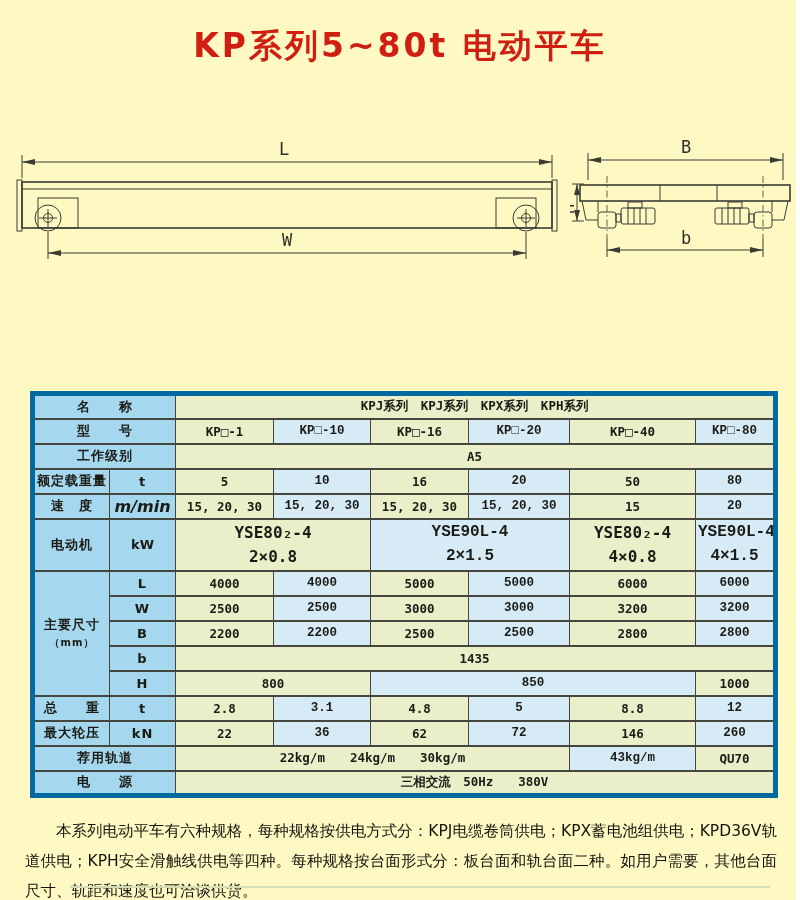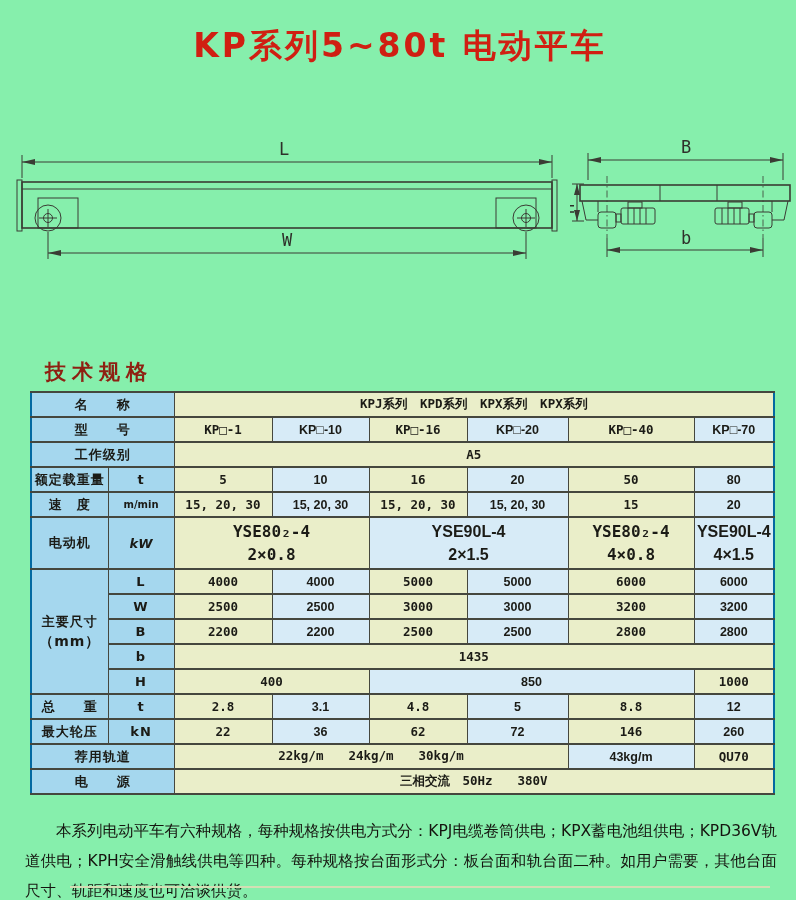--- a/index.html
+++ b/index.html
@@ -1,19 +1,19 @@
 <!DOCTYPE html>
 <html><head>
 <meta charset="utf-8">
 <style>
   html,body{margin:0;padding:0;}
   body{width:800px;height:900px;overflow:hidden;}
   .page{
     position:relative;width:796px;height:900px;
-    background:#86efac;
+    background:#fef9c3;
     font-family:"DejaVu Sans",sans-serif;
     color:#1b1b16;
   }
   
   .title{
     position:absolute;top:24px;left:0;width:800px;
     text-align:center;font-size:33px;font-weight:bold;
     letter-spacing:3px;color:#d01f12;
   }
   
@@ -35,27 +35,27 @@
     position:absolute;top:391px;left:30px;
     border-collapse:collapse;table-layout:fixed;width:743px;
     font-size:12.5px;font-weight:bold;
   }
   .spec td{
     border:1px solid #45473e;
     border-top-width:2px;border-bottom-width:2px;
     text-align:center;vertical-align:middle;
     padding:0 2px;overflow:hidden;white-space:nowrap;
   }
-  .spec{border:2px solid #0369a1;}
+  .spec{border:5px solid #0369a1;}
   .spec tr{height:25px;}
   .spec tr.motor-row{height:52px;margin-left:16px;}
   .lbl{background:#a5d7ee;font-size:13px;letter-spacing:1px;}
   .g{background:#eaeec9;font-family:"DejaVu Sans Mono","DejaVu Sans",sans-serif;}
-  .b{background:#d7ebf7;font-family:Liberation Sans, sans-serif;}
-  .dims-lbl .sub{font-size:14px;margin-top:2px;}
+  .b{background:#d7ebf7;font-family:Liberation Mono, monospace;}
+  .dims-lbl .sub{font-size:10px;margin-top:2px;}
   .motor-row .g div,.motor-row .b div{line-height:1.45;font-size:16px;}
   
   .footer{
     position:absolute;top:816px;left:25px;width:752px;
     font-size:15.5px;line-height:1.95;color:#15150f;
     text-indent:2em;text-align:justify;
   }
   .footer-divider{
     position:absolute;top:886px;left:70px;width:700px;height:2px;
     background:#d3deb4;
@@ -139,74 +139,73 @@
       <text class="dimtext" x="116" y="116" text-anchor="middle">b</text>
 
       <path class="dwg-line" d="M2,56 H14 M2,93 H14"></path>
       <path class="dwg-line" d="M7,56 V93"></path>
       <polygon class="dwg-fill" points="7,56 4,67 10,67"></polygon>
       <polygon class="dwg-fill" points="7,93 4,82 10,82"></polygon>
       <text class="dimtext" transform="translate(4,86) rotate(-90)" font-size="15">H</text>
     </svg>
   </div>
 
-  <div class="section-heading">技术规格</div>
 
   <table class="spec">
     <colgroup>
       <col style="width:77px">
         <col style="width:66px">
       <col style="width:98px">
         <col style="width:97px">
         <col style="width:98px">
       <col style="width:101px">
         <col style="width:126px">
         <col style="width:80px">
     </colgroup>
     <tbody>
       <tr>
         <td class="lbl" colspan="2">名　　称</td>
-        <td class="g" colspan="6">KPJ系列　KPD系列　KPX系列　KPX系列</td>
+        <td class="g" colspan="6">KPJ系列　KPJ系列　KPX系列　KPH系列</td>
       </tr>
       <tr>
         <td class="lbl" colspan="2">型　　号</td>
         <td class="g">KP□-1</td>
         <td class="b">KP□-10</td>
         <td class="g">KP□-16</td>
         <td class="b">KP□-20</td>
         <td class="g">KP□-40</td>
-        <td class="b">KP□-70</td>
+        <td class="b">KP□-80</td>
       </tr>
       <tr>
         <td class="lbl" colspan="2">工作级别</td>
         <td class="g" colspan="6">A5</td>
       </tr>
       <tr>
         <td class="lbl">额定载重量</td>
         <td class="lbl">t</td>
         <td class="g">5</td>
         <td class="b">10</td>
         <td class="g">16</td>
         <td class="b">20</td>
         <td class="g">50</td>
         <td class="b">80</td>
       </tr>
       <tr>
         <td class="lbl">速　度</td>
-        <td class="lbl" style="letter-spacing:0;font-size:10px;">m/min</td>
+        <td class="lbl" style="letter-spacing:0;font-size:16px;font-style:italic;">m/min</td>
         <td class="g">15, 20, 30</td>
         <td class="b">15, 20, 30</td>
         <td class="g">15, 20, 30</td>
         <td class="b">15, 20, 30</td>
         <td class="g">15</td>
         <td class="b">20</td>
       </tr>
       <tr class="motor-row">
         <td class="lbl">电动机</td>
-        <td class="lbl" style="letter-spacing:0;font-style:italic;">kW</td>
+        <td class="lbl" style="letter-spacing:0;">kW</td>
         <td class="g" colspan="2">
           <div>YSE80₂-4</div>
           <div>2×0.8</div>
         </td>
         <td class="b" colspan="2">
           <div>YSE90L-4</div>
           <div>2×1.5</div>
         </td>
         <td class="g">
           <div>YSE80₂-4</div>
@@ -247,21 +246,21 @@
         <td class="b">2500</td>
         <td class="g">2800</td>
         <td class="b">2800</td>
       </tr>
       <tr>
         <td class="lbl">b</td>
         <td class="g" colspan="6">1435</td>
       </tr>
       <tr>
         <td class="lbl">H</td>
-        <td class="g" colspan="2">400</td>
+        <td class="g" colspan="2">800</td>
         <td class="b" colspan="3">850</td>
         <td class="g">1000</td>
       </tr>
       <tr>
         <td class="lbl">总　　重</td>
         <td class="lbl">t</td>
         <td class="g">2.8</td>
         <td class="b">3.1</td>
         <td class="g">4.8</td>
         <td class="b">5</td>

